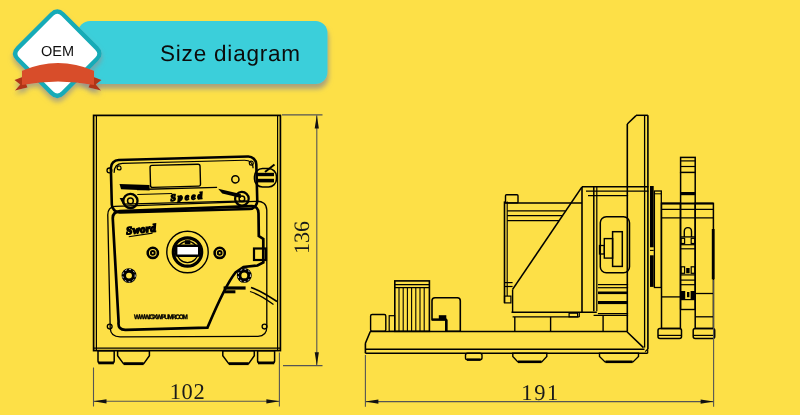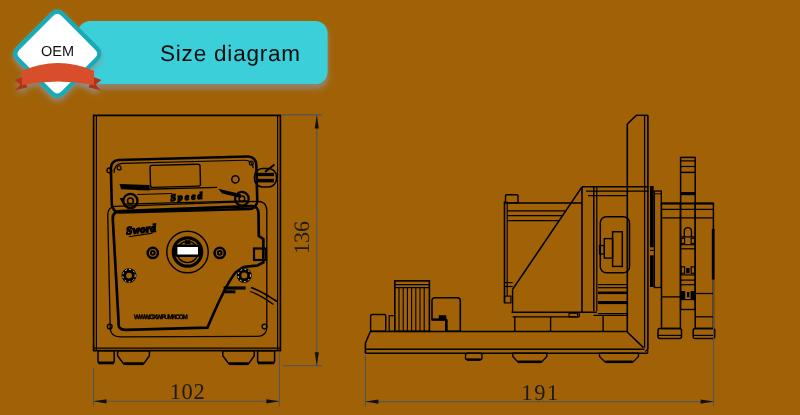--- a/index.html
+++ b/index.html
@@ -1,16 +1,16 @@
 <!DOCTYPE html>
 <html><head>
 <meta charset="utf-8">
 <style>
 html,body{margin:0;padding:0;background:#ffffff;}
-#stage{position:relative;width:800px;height:415px;background:#a16207;overflow:hidden;}
+#stage{position:relative;width:800px;height:415px;background:#fde047;overflow:hidden;}
 svg{position:absolute;left:0;top:0;}
 text{font-family:"Liberation Sans",sans-serif;}
 .dim{font-family:"Liberation Serif",serif;fill:#1a1a1a;}
 </style>
 </head>
 <body>
 <div id="stage">
 <svg width="800" height="415" viewBox="0 0 800 415" text-rendering="geometricPrecision">
 <defs>
 <filter id="sh1" x="-20%" y="-20%" width="140%" height="160%">

